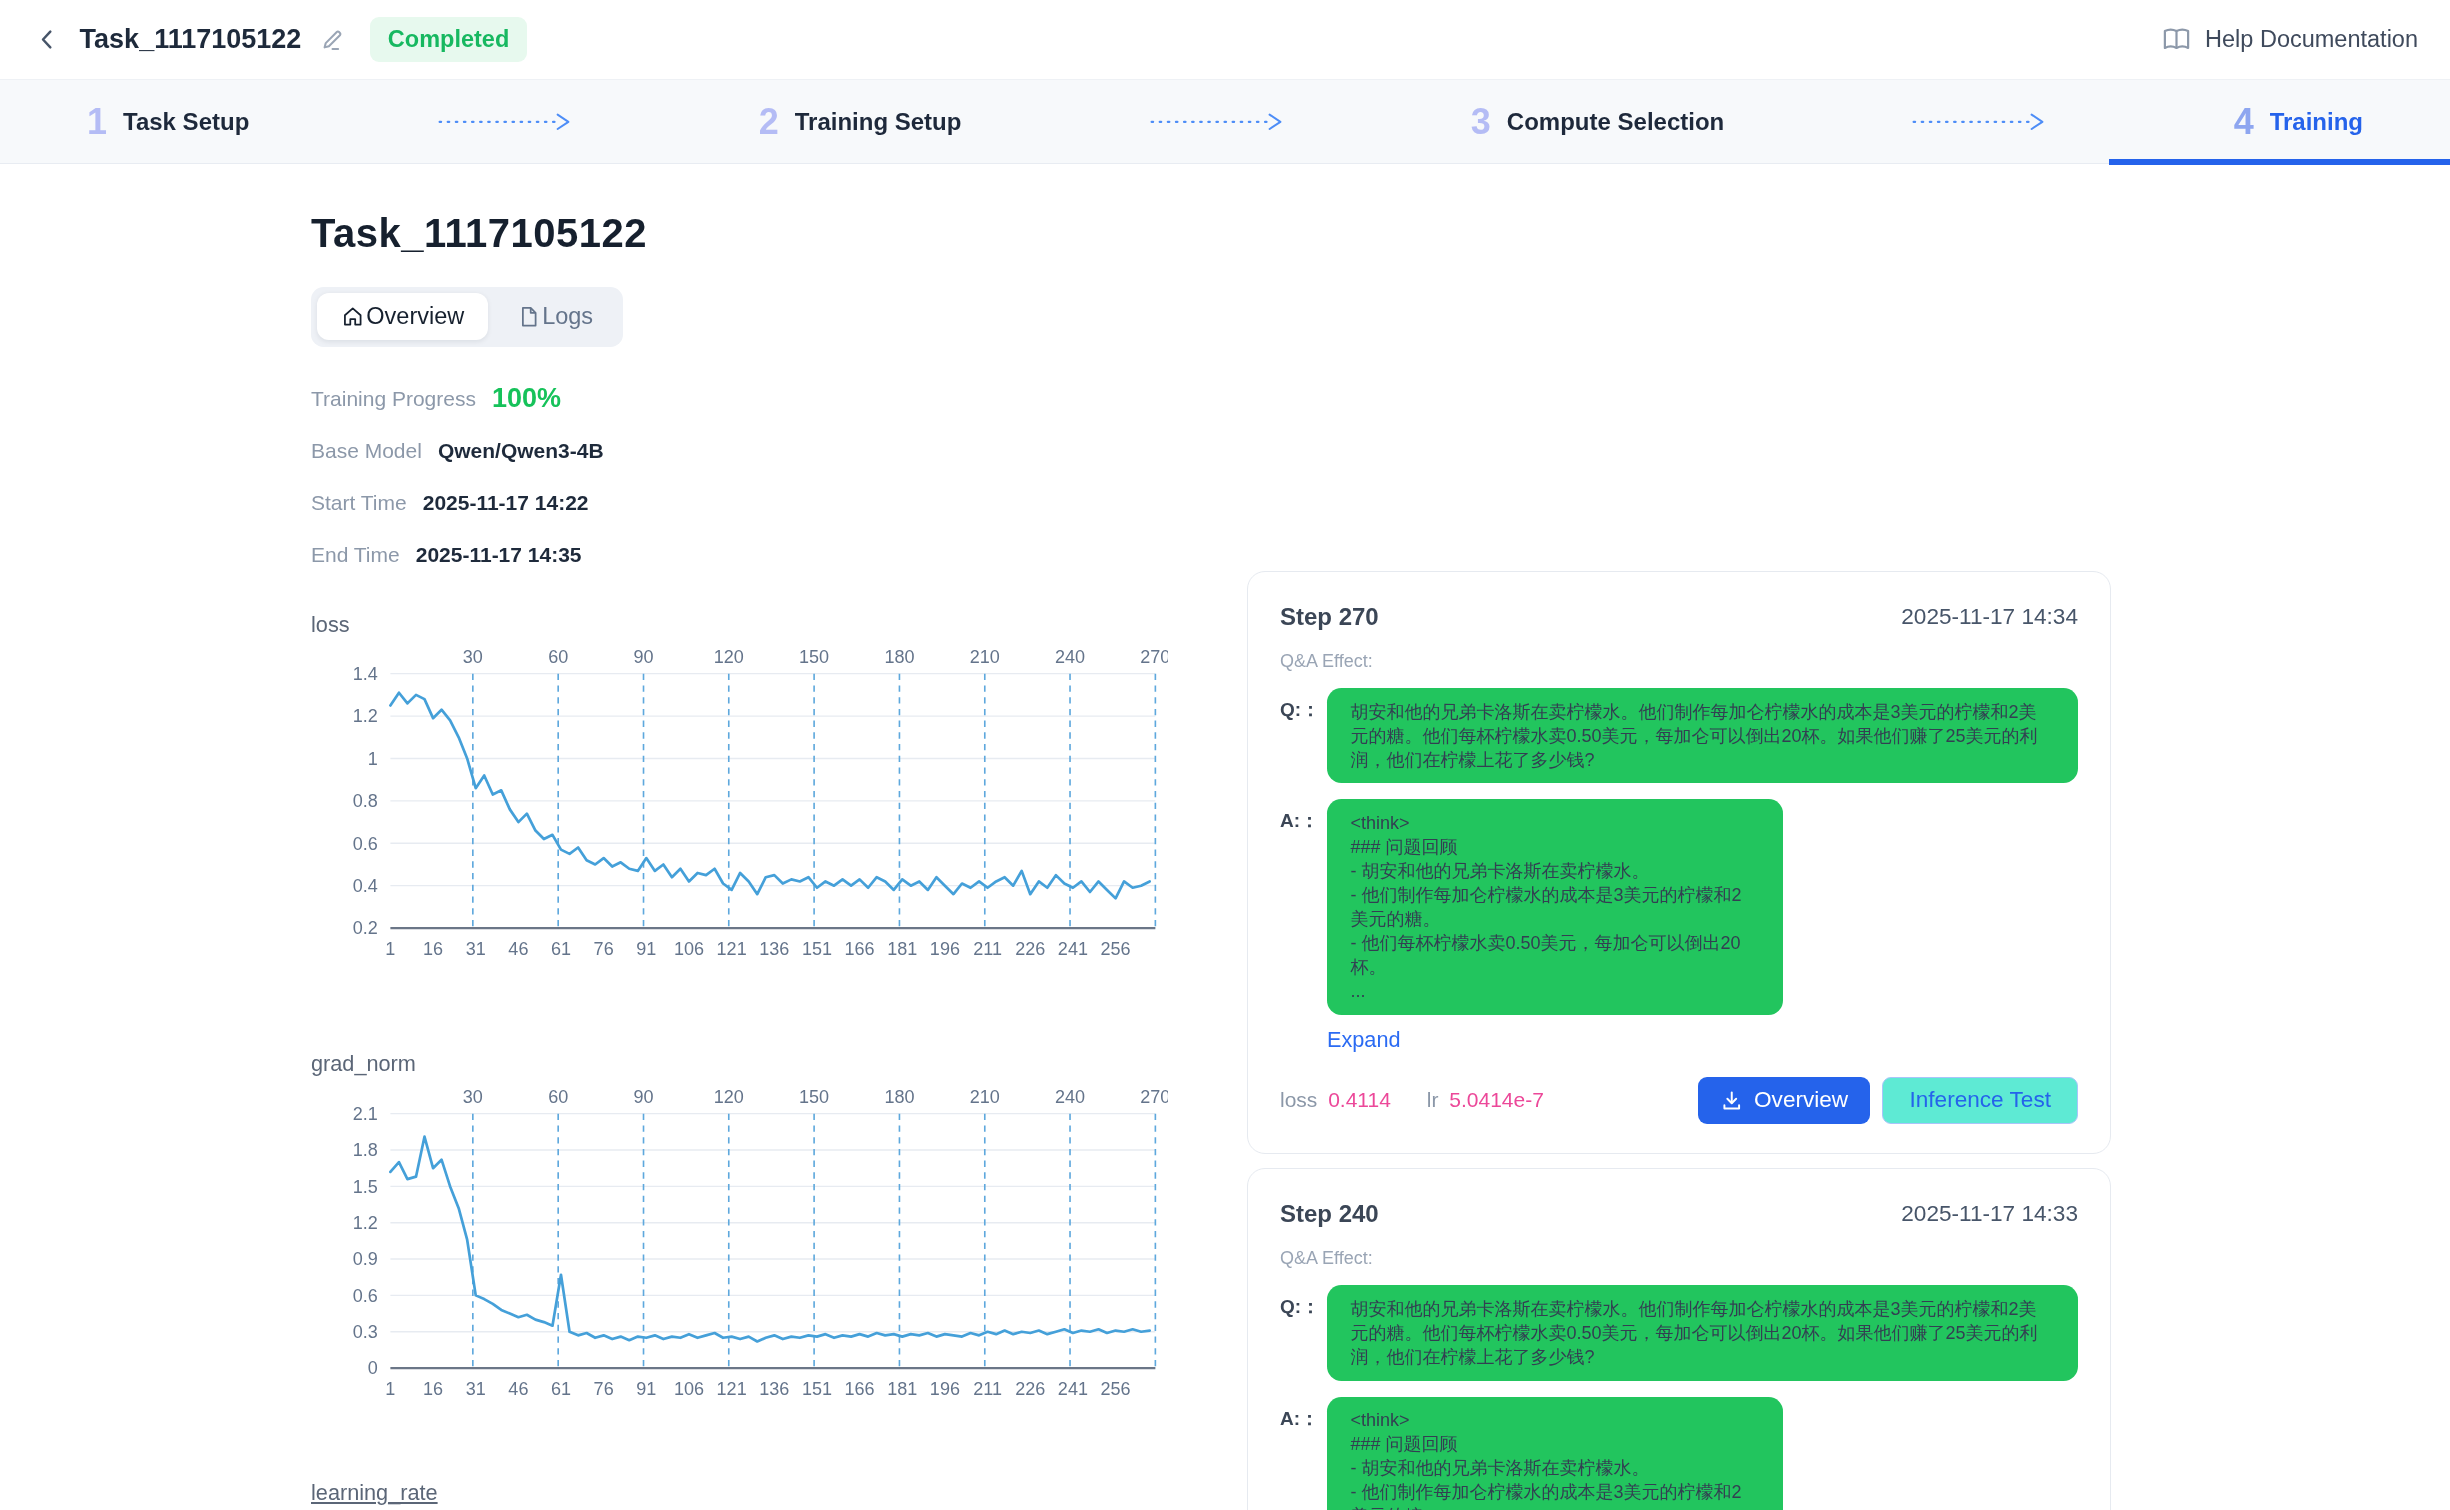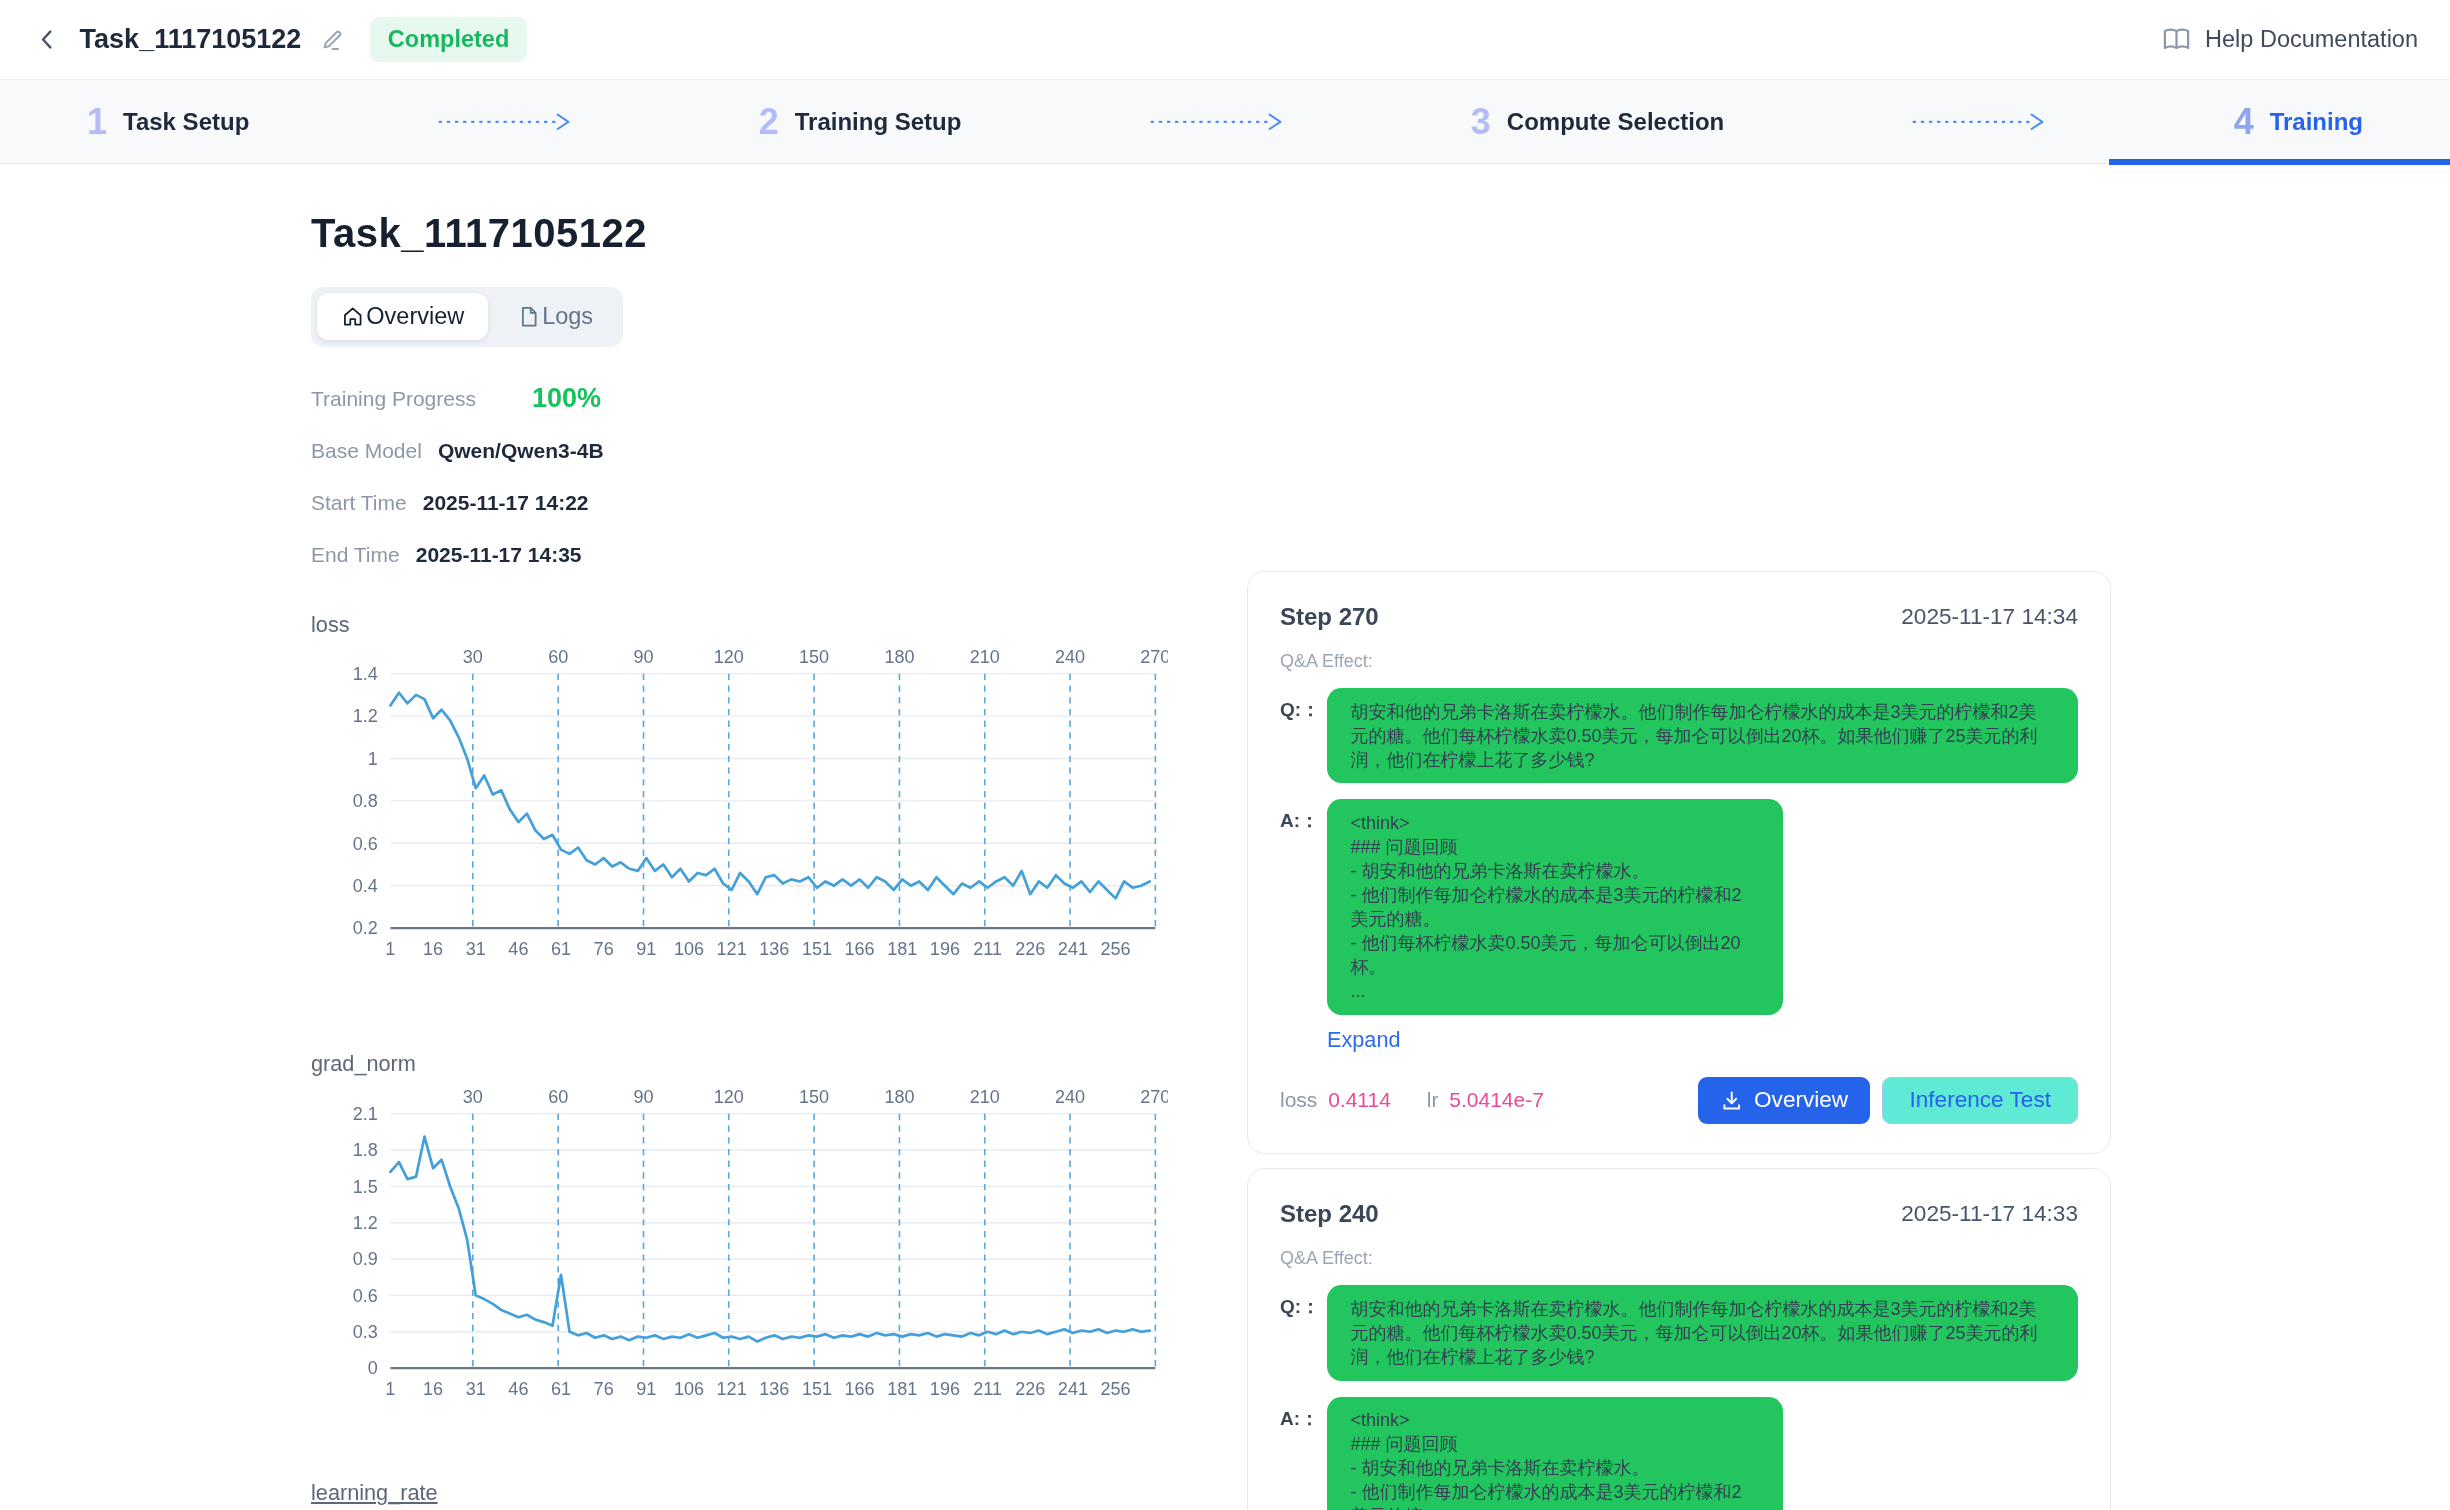--- a/index.html
+++ b/index.html
@@ -35,21 +35,21 @@
 
   .tabs { margin-top:31px; display:inline-flex; background:#eef1f6; border-radius:12.6px; padding:6.3px; gap:5.4px; }
   .tab { display:flex; align-items:center; gap:2px; font-size:23.5px; color:#64748b;
     padding:10px 23.5px; border-radius:12px; cursor:pointer; }
   .tab.active { background:#fff; color:#16202e; box-shadow:0 1.8px 5.4px rgba(15,23,42,.08); }
 
   .info { margin-top:36px; display:flex; flex-direction:column; gap:20px; }
   .info-row { display:flex; align-items:center; gap:16px; height:32px; }
   .info-row .lab { font-size:21px; color:#8c98a9; }
   .info-row .val { font-size:21px; font-weight:600; color:#1e2a3b; }
-  .info-row .val.green { font-size:27px; font-weight:800; color:#16c25a;margin-left:40px; }
+  .info-row .val.green { font-size:27px; font-weight:800; color:#16c25a; }
 
   .chart-title { font-size:21.7px; color:#5b6677; }
   .chart-block-1 { margin-top:41px; }
   .chart-block-2 { margin-top:83px; }
   .lr-title { margin-top:72px;text-decoration:underline; }
   svg.chart { display:block; margin-top:3.6px; }
   svg.chart text { font-family:"Liberation Sans",sans-serif; font-size:20px; fill:#64748b; }
 
   
   .cards-col { position:absolute; left:1247px; top:360px; width:864px;

